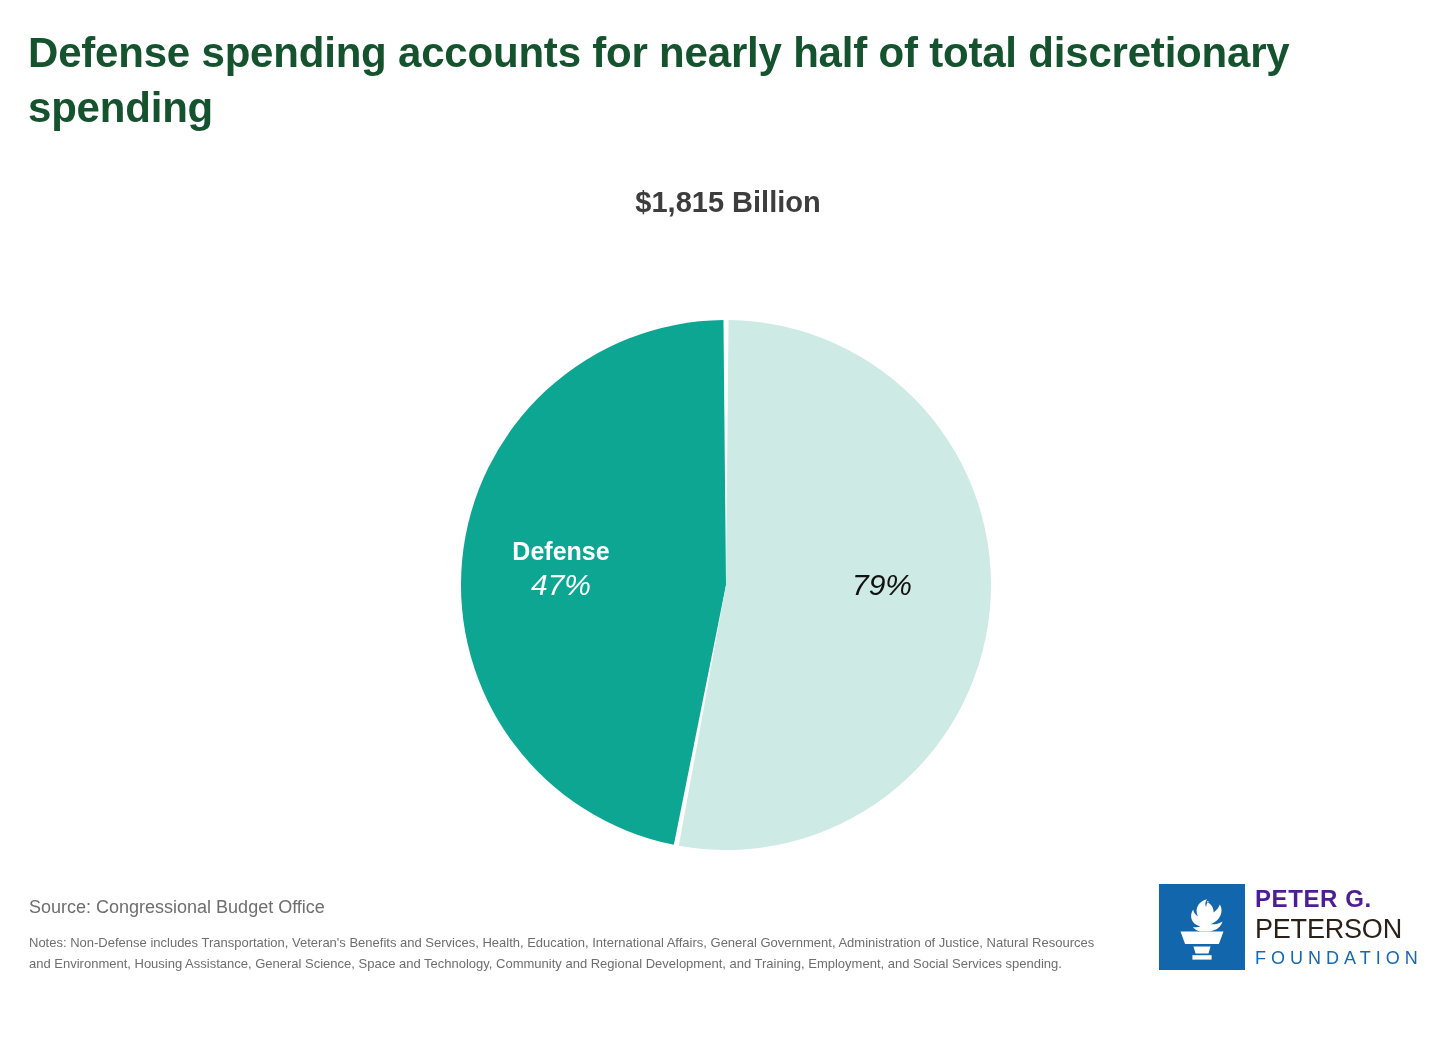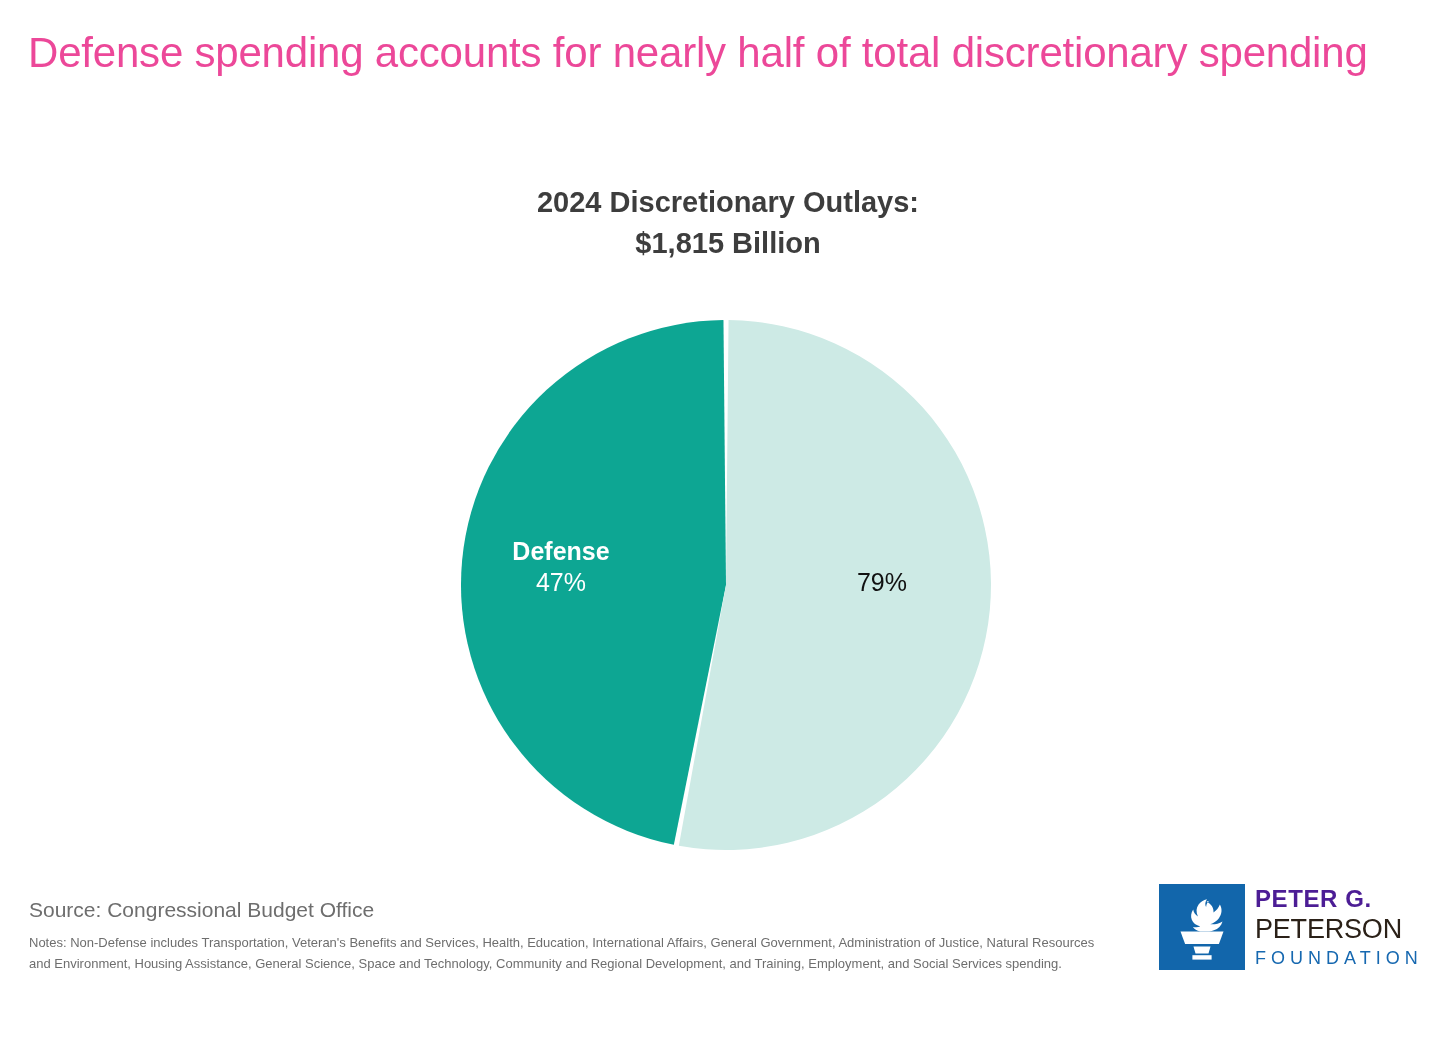--- a/index.html
+++ b/index.html
@@ -15,23 +15,23 @@
     font-family: "Liberation Sans", sans-serif;
     -webkit-font-smoothing: antialiased;
   }
 
   
   .title {
     position: absolute;
     left: 28px;
     top: 26px;
     width: 1390px;
-    color: #ec4899;
+    color: #14532d;
     font-family: "Liberation Sans", sans-serif;
-    font-weight: normal;
+    font-weight: bold;
     font-size: 42px;
     line-height: 1.30;
     letter-spacing: -0.2px;
   }
 
   
   .subtitle {
     position: absolute;
     left: 0;
     top: 182px;
@@ -68,42 +68,43 @@
     line-height: 1.22;
     pointer-events: none;
   }
   .slice-label .lbl-name {
     display: block;
     font-size: 25px;
     font-weight: bold;
   }
   .slice-label .lbl-val {
     display: block;
-    font-size: 25px;
+    font-size: 30px;
     font-weight: normal;
+    font-style: italic;
   }
   #label-defense {
     left: 455px;
     top: 236px;
     width: 212px;
     color: #ffffff;
   }
   #label-nondefense {
     left: 770px;
     top: 267px;
     width: 224px;
     color: #111111;
   }
 
   
   .source-line {
     position: absolute;
     left: 29px;
     top: 895px;
-    font-size: 21px;
+    font-size: 18px;
     color: #6E6E6E;
     line-height: 1.4;
   }
   .notes-line {
     position: absolute;
     left: 29px;
     top: 933px;
     width: 1090px;
     font-size: 13px;
     color: #6E6E6E;
@@ -161,21 +162,20 @@
     line-height: 24px;
     letter-spacing: 5.0px;
   }
 </style>
 </head>
 <body>
 
 <div class="title">Defense spending accounts for nearly half of total discretionary spending</div>
 
 <div class="subtitle">
-  <span class="sub-line">2024 Discretionary Outlays:</span>
   <span class="sub-line">$1,815 Billion</span>
 </div>
 
 <div class="chart-area">
 
   <svg class="pie-svg" viewBox="0 0 570 570">
 
     <path id="slice-defense" d="M 285 285 L 282.46 20.01 A 265 265 0 0 0 232.85 544.82 Z" fill="#0DA693"></path>
 
     <path id="slice-nondefense" d="M 285 285 L 287.54 20.01 A 265 265 0 1 1 237.84 545.77 Z" fill="#CDEAE5"></path>

